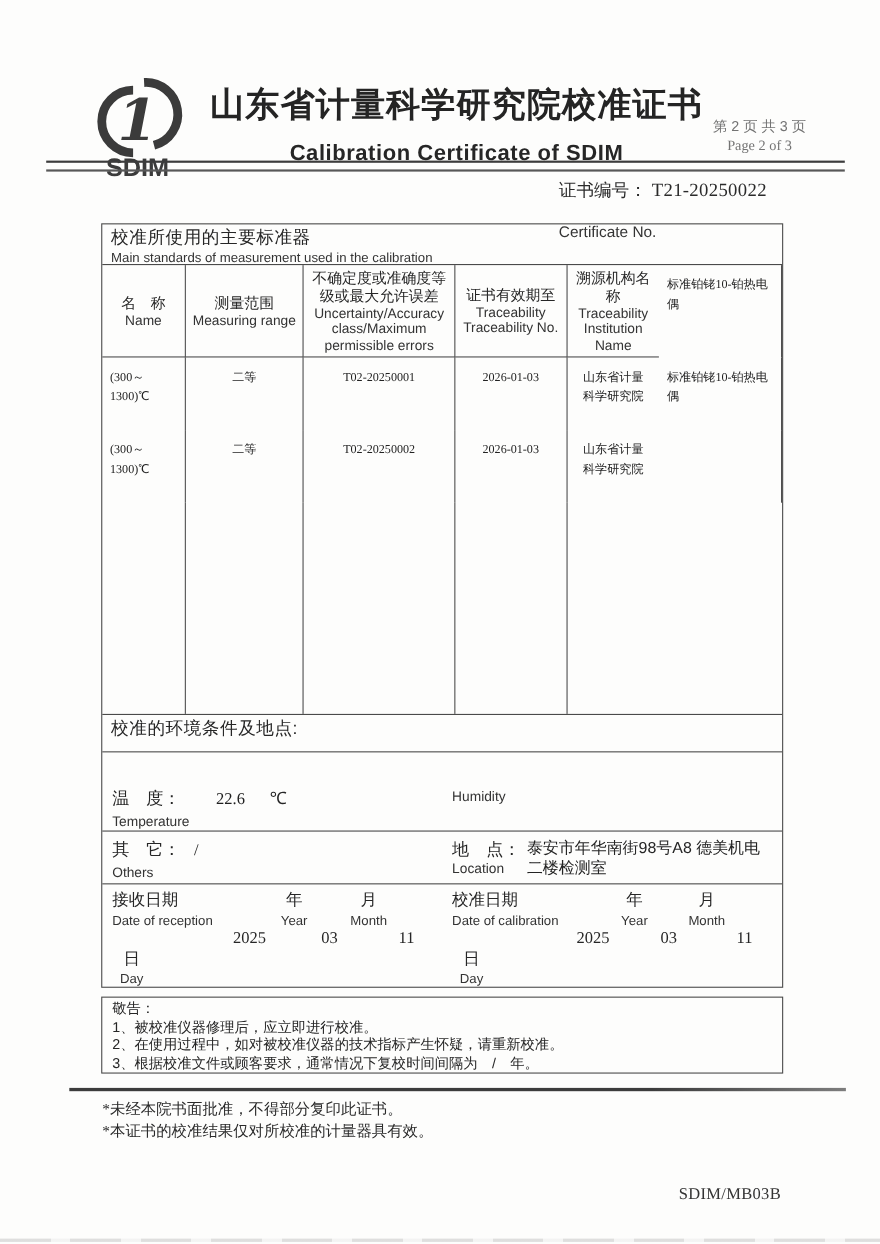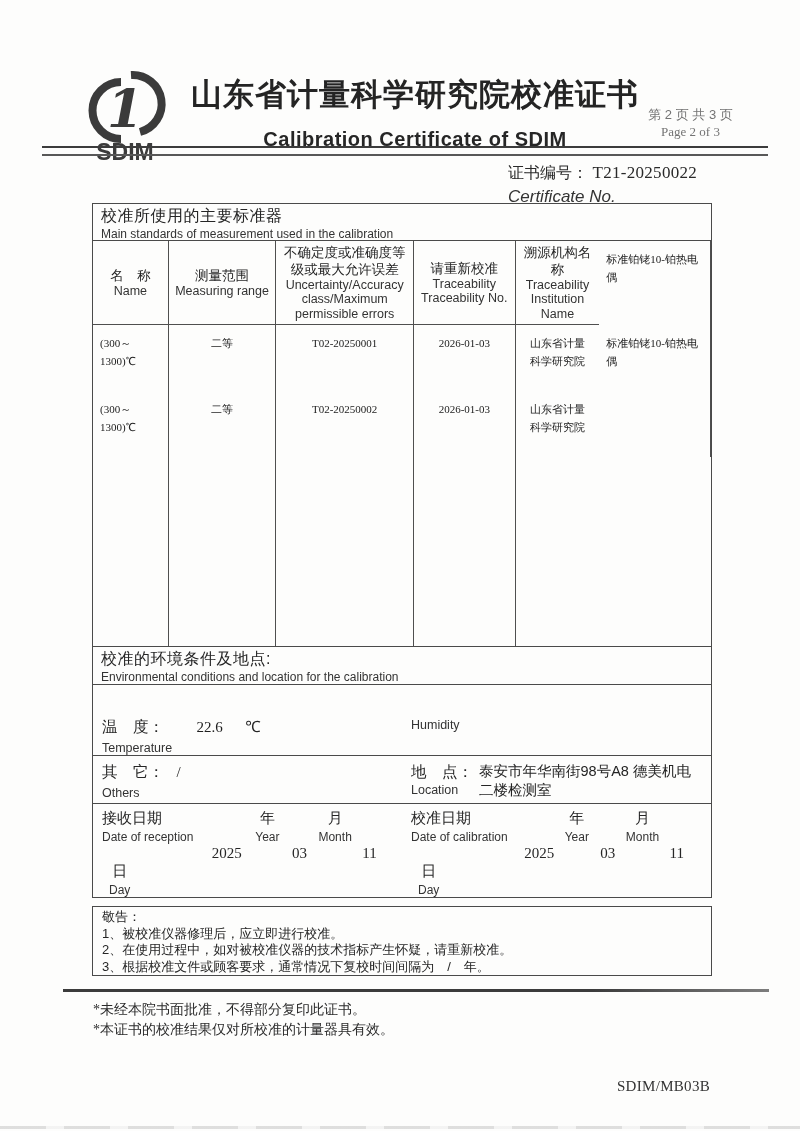--- a/index.html
+++ b/index.html
@@ -14,21 +14,21 @@
   .title-block{left:180px;top:74px;width:470px;text-align:center;}
   .title-zh{font-family:"Liberation Serif", serif;font-size:31px;font-weight:bold;letter-spacing:1px;color:#242424;}
   .title-en{font-size:20px;font-weight:bold;letter-spacing:.5px;margin-top:12px;color:#262626;}
   .page-info{left:628px;top:106px;width:125px;text-align:center;font-size:13px;line-height:17px;color:#737373;}
   .page-info .en{font-family:"Liberation Serif", serif;}
   .rule-top{left:42px;top:146px;width:726px;height:6px;
     border-top:2px solid #3c3c3c;border-bottom:2px solid #585858;}
   .certno{left:508px;top:163px;width:230px;}
   .certno .line1{font-size:16px;color:#2a2a2a;}
   .certno .line1 .val{font-family:"Liberation Serif", serif;font-size:17px;letter-spacing:.3px;}
-  .certno .line2{font-size:17px;margin-top:3px;color:#333;font-style:italic;}
+  .certno .line2{font-size:14px;margin-top:18px;color:#333;}
 
   
   .main-box{left:92px;top:203px;width:620px;height:695px;border:1.6px solid #4a4a4a;
     box-sizing:border-box;display:flex;flex-direction:column;}
   .sec-title{padding:2px 8px 1px;border-bottom:1.4px solid #4a4a4a;}
   .sec-title .zh{font-size:16px;letter-spacing:.5px;color:#262626;}
   .sec-title .en{font-size:12px;margin-top:0px;color:#333;}
   .sec1{height:37px;box-sizing:border-box;}
   .envt{height:38px;box-sizing:border-box;}
 
@@ -127,21 +127,21 @@
     </div>
     <div class="hcell">
       <span class="zh">测量范围</span>
       <span class="en">Measuring range</span>
     </div>
     <div class="hcell">
       <span class="zh">不确定度或准确度等级或最大允许误差</span>
       <span class="en">Uncertainty/Accuracy class/Maximum permissible errors</span>
     </div>
     <div class="hcell">
-      <span class="zh">请重新校准</span>
+      <span class="zh">证书有效期至</span>
       <span class="en">Traceability Traceability No.</span>
     </div>
     <div class="hcell last">
       <span class="zh">溯源机构名称</span>
       <span class="en">Traceability Institution Name</span>
     </div>
 
     <div class="dcell l">标准铂铑10-铂热电偶</div>
     <div class="dcell l">(300～1300)℃</div>
     <div class="dcell c">二等</div>
@@ -159,21 +159,20 @@
     <div></div>
     <div></div>
     <div></div>
     <div></div>
     <div></div>
     <div class="last"></div>
   </div>
 
   <div class="sec-title envt">
     <div class="zh">校准的环境条件及地点:</div>
-    <div class="en">Environmental conditions and location for the calibration</div>
   </div>
 
   <div class="env-row row-temp">
     <div class="half kv">
       <div>
         <span class="zh">温　度：</span>
         <span class="val sp28">22.6</span>
         <span class="zh sp18">℃</span>
       </div>
       <div class="en">Temperature</div>

